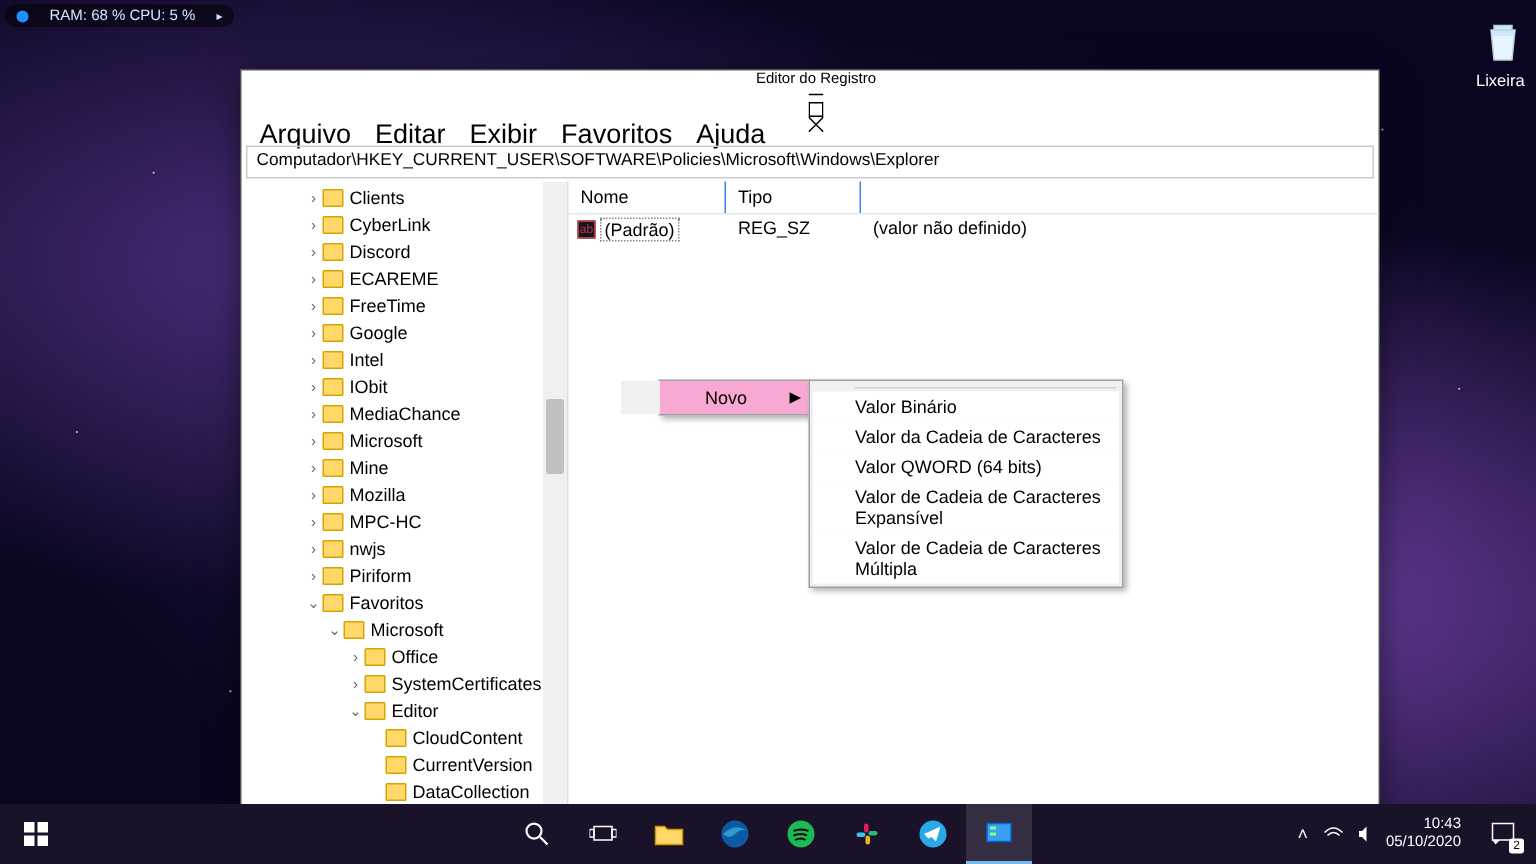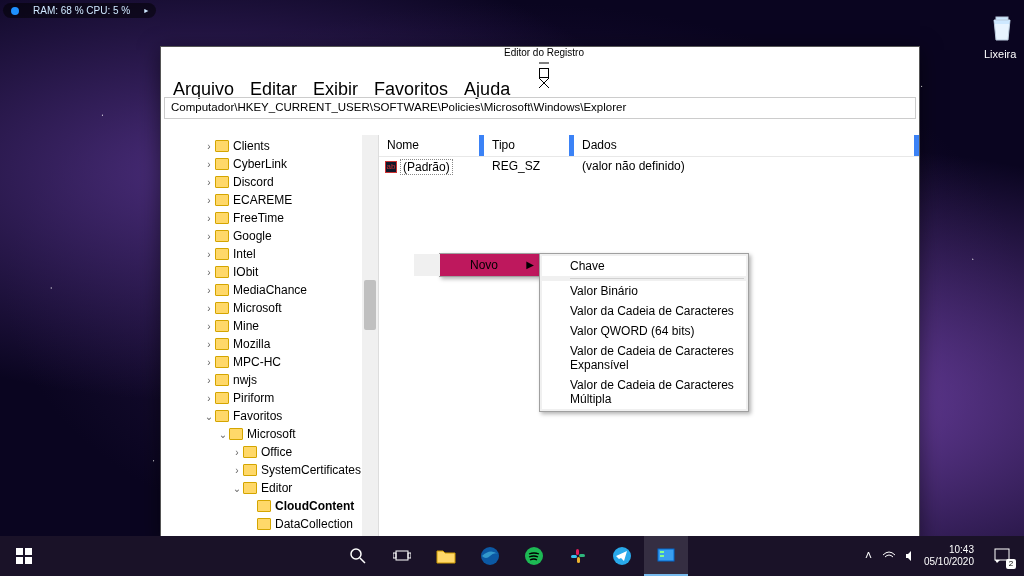--- a/index.html
+++ b/index.html
@@ -26,44 +26,44 @@
   position: absolute; left: 160px; top: 46px; width: 760px; height: 495px;
   background: #fff; border: 1px solid #555; box-shadow: 0 4px 20px rgba(0,0,0,0.5);
   display: flex; flex-direction: column;
 }
 .titlebar { height: 30px; display: flex; align-items: center; padding: 0 0 0 8px; font-size: 10px; flex-direction: column; }
 .titlebar .icon { width: 16px; height: 16px; margin-right: 6px; }
 .titlebar .spacer { flex: 1; }
 .winbtn { width: 45px; height: 30px; display: flex; align-items: center; justify-content: center; }
 .menubar { height: 20px; display: flex; padding: 0 4px; font-size: 18px; }
 .menubar span { padding: 2px 8px; }
-.addressbar { height: 22px; border: 1px solid #ccc; margin: 0 3px 16px; font-size: 11.5px; padding: 3px 6px; white-space: nowrap; overflow: hidden; }
+.addressbar { height: 22px; border: 1px solid #ccc; margin: 0 3px 2px; font-size: 11.5px; padding: 3px 6px; white-space: nowrap; overflow: hidden; }
 .content { flex: 1; display: flex; min-height: 0; }
 .treepane { width: 218px; border-right: 1px solid #ddd; overflow: hidden; position: relative; font-size: 12px; }
 .treescroll { position: absolute; top: 0; right: 0; width: 16px; height: 100%; background: #f0f0f0; }
 .treescroll .thumb { position: absolute; left: 2px; right: 2px; top: 145px; height: 50px; background: #c0c0c0; border-radius: 2px; }
 .tree { padding: 2px 0; }
 .tree-item { display: flex; align-items: center; height: 18px; white-space: nowrap; }
 .tree-item .tw { width: 12px; text-align: center; color: #666; font-size: 10px; }
 .tree-item .fold { width: 14px; height: 12px; background: #ffd869; border: 1px solid #d4a500; border-radius: 1px; margin-right: 4px; }
 .tree-item.selected { }
 .tree-item.selected .label { background: #cce8ff; border: 1px dotted #3399ff; padding: 0 2px; }
 .listpane { flex: 1; display: flex; flex-direction: column; }
 .listheader { display: flex; height: 22px; font-size: 12px; border-bottom: 1px solid #e8e8e8; }
-.listheader div { padding: 3px 8px; border-right: 5px solid #3b82f6; }
+.listheader div { padding: 3px 8px; border-right: 1px solid #3b82f6; }
 .col-name { width: 105px; } .col-type { width: 90px; } .col-data { flex: 1; }
 .listrow { display: flex; font-size: 12px; padding: 2px 0; }
 .listrow .cell-name { width: 105px; padding-left: 6px; display: flex; align-items: center; gap: 3px; }
 .listrow .cell-name .val-label { border: 1px dotted #888; padding: 0 2px; }
 .listrow .cell-type { width: 90px; padding-left: 8px; }
 .listrow .cell-data { flex: 1; padding-left: 8px; }
 .ab-icon { width: 12px; height: 12px; background: #0f172a; border: 1px solid #c33; color: #c33; font-size: 8px; line-height: 10px; text-align: center; }
 .context1 { position: absolute; left: 439px; top: 253px; width: 102px; background: #f0f0f0; border: 1px solid #a0a0a0; box-shadow: 2px 2px 4px rgba(0,0,0,0.3); font-size: 12px; }
 .context1 .item { padding: 4px 20px 4px 30px; background: #fff; border-left: 26px solid #f0f0f0; margin-left: -26px; position: relative; }
-.context1 .item.hov { background: #be185d; }
+.context1 .item.hov { background: #f9a8d4; }
 .context1 .item .arrow { position: absolute; right: 6px; top: 5px; font-size: 10px; }
 .context2 { position: absolute; left: 539px; top: 253px; width: 210px; background: #f0f0f0; border: 1px solid #a0a0a0; box-shadow: 2px 2px 4px rgba(0,0,0,0.3); font-size: 12px; padding: 2px; }
 .context2 .item { padding: 3px 8px 3px 28px; background: #fff; }
 .context2 .item.hov { background: #91c9f7; }
 .context2 .sep { height: 1px; background: #d0d0d0; margin: 2px 2px 2px 28px; }
 .taskbar { position: absolute; bottom: 0; left: 0; right: 0; height: 40px; background: #1a1228; display: flex; align-items: center; }
 .taskbar .start { width: 48px; height: 40px; display: flex; align-items: center; justify-content: center; }
 .taskbar .start svg { fill: #fff; }
 .taskbar .tb-center { position: absolute; left: 50%; transform: translateX(-50%); display: flex; gap: 0; }
 .tb-icon { width: 44px; height: 40px; display: flex; align-items: center; justify-content: center; position: relative; }
@@ -226,49 +226,48 @@
           <div class="tree-item" style="padding-left: 70px;">
             <span class="tw">›</span>
             <span class="fold"></span>
             <span class="label">SystemCertificates</span>
           </div>
           <div class="tree-item" style="padding-left: 70px;">
             <span class="tw">⌄</span>
             <span class="fold"></span>
             <span class="label">Editor</span>
           </div>
-          <div class="tree-item" style="padding-left: 84px; font-weight: bold;">
-            <span class="tw"></span>
-            <span class="fold"></span>
-            <span class="label">CloudContent</span>
-          </div>
           <div class="tree-item" style="padding-left: 84px;">
             <span class="tw"></span>
             <span class="fold"></span>
-            <span class="label">DataCollection</span>
+            <span class="label">CloudContent</span>
           </div>
           <div class="tree-item" style="padding-left: 84px;">
             <span class="tw"></span>
             <span class="fold"></span>
             <span class="label">CurrentVersion</span>
+          </div>
+          <div class="tree-item" style="padding-left: 84px;">
+            <span class="tw"></span>
+            <span class="fold"></span>
+            <span class="label">DataCollection</span>
           </div>
           <div class="tree-item selected" style="padding-left: 84px;">
             <span class="tw"></span>
             <span class="label">Explorer</span>
           </div>
         </div>
       <div class="treescroll">
           <div class="thumb"></div>
         </div>
     </div>
     <div class="listpane">
       <div class="listheader">
         <div class="col-name">Nome</div>
         <div class="col-type">Tipo</div>
-        <div class="col-data">Dados</div>
       </div>
       <div class="listrow">
         <div class="cell-name">
           <span class="ab-icon">ab</span>
           <span class="val-label">(Padrão)</span>
         </div>
         <div class="cell-type">REG_SZ</div>
         <div class="cell-data">(valor não definido)</div>
       </div>
     </div>
@@ -276,21 +275,20 @@
 </div>
 
 <div class="context1">
   <div class="item hov">
     <span>Novo</span>
     <span class="arrow">▶</span>
   </div>
 </div>
 
 <div class="context2" id="ctx2">
-    <div class="item">Chave</div>
     <div class="sep"></div>
     <div class="item">Valor Binário</div>
     <div class="item">Valor da Cadeia de Caracteres</div>
     <div class="item">Valor QWORD (64 bits)</div>
     <div class="item">Valor de Cadeia de Caracteres Expansível</div>
     <div class="item">Valor de Cadeia de Caracteres Múltipla</div>
   </div>
 
 <div class="taskbar">
   <div class="start">

